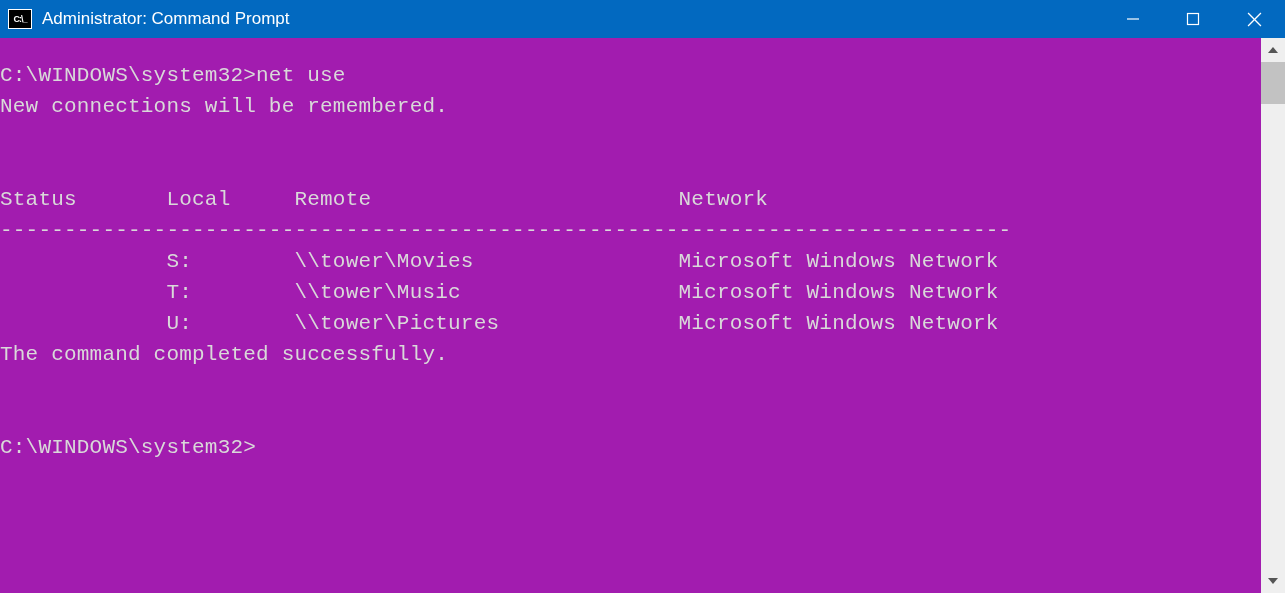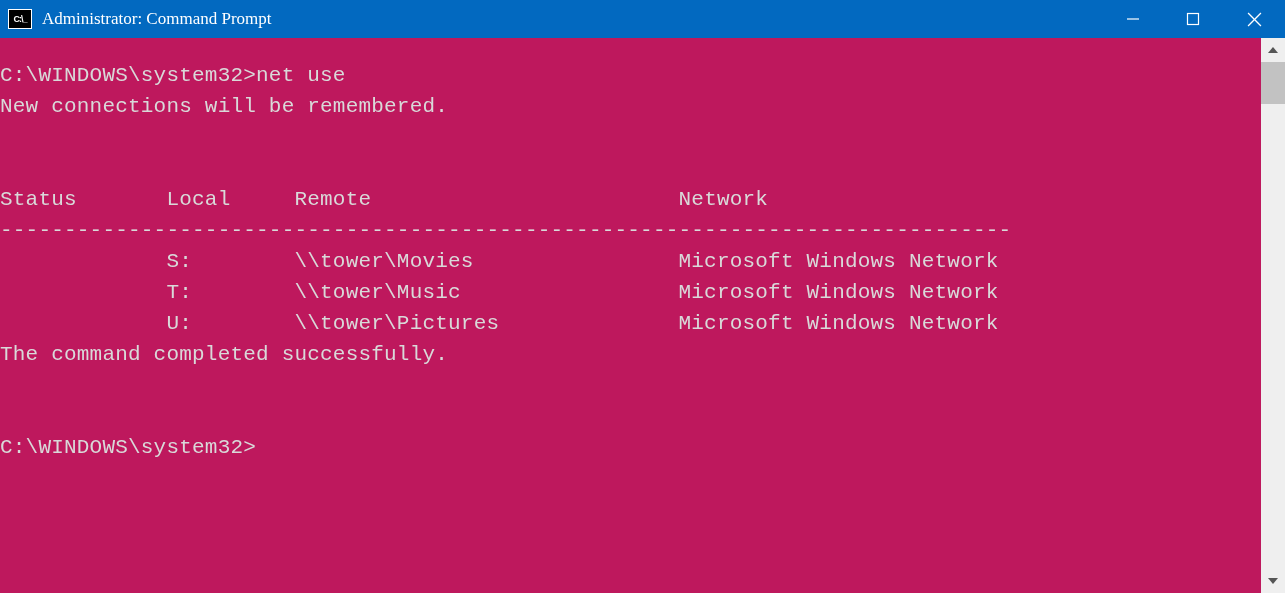--- a/index.html
+++ b/index.html
@@ -38,21 +38,21 @@
       font-family: sans-serif;
       position: relative;
     }
     .titlebar-icon::before {
       content: "C:\\_";
       color: #fff;
       font-size: 9px;
       letter-spacing: -1px;
     }
     .titlebar-text {
-      font-family: Liberation Serif, serif;
+      font-family: Liberation Sans, sans-serif;
       font-size: 17px;
       font-weight: 400;
       flex: 1;
     }
     .window-controls {
       display: flex;
       height: 100%;
     }
     .win-btn {
       width: 60px;
@@ -69,21 +69,21 @@
       fill: none;
       stroke: #fff;
       stroke-width: 1.2;
     }
     .terminal-area {
       position: absolute;
       top: 38px;
       left: 0;
       width: 1261px;
       height: 555px;
-      background: #be185d;
+      background: #a21caf;
       color: #d9d9d9;
       font-size: 21px;
       line-height: 31px;
       padding-top: 22px;
       white-space: pre;
       overflow: hidden;
       letter-spacing: 0.2px;
     }
     .terminal-area .row {
       display: block;

